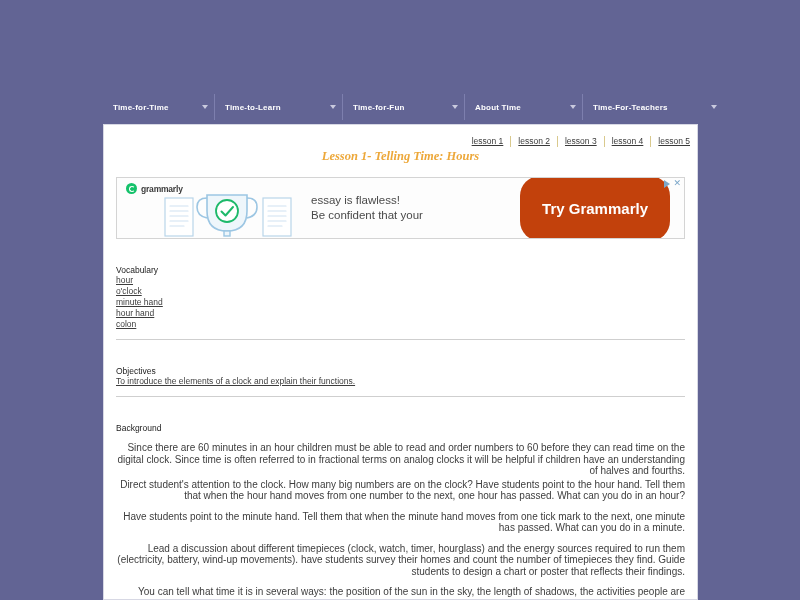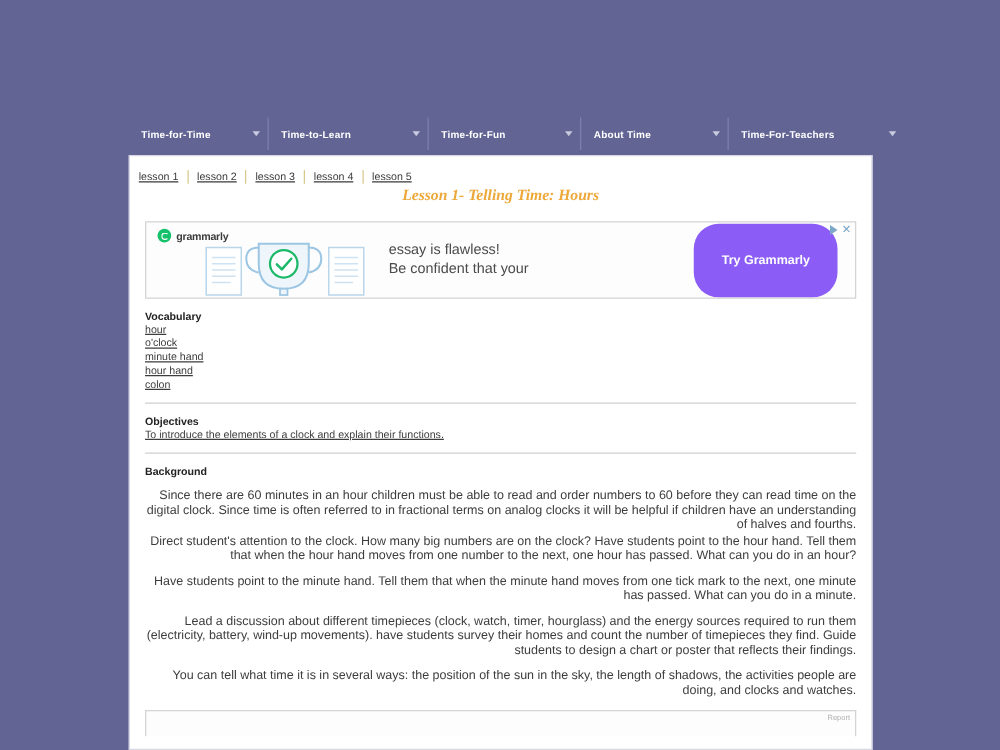--- a/index.html
+++ b/index.html
@@ -69,21 +69,21 @@
     height: 476px;
     background: #ffffff;
     border: 1px solid #d7d8e4;
     box-sizing: border-box;
     overflow: hidden;
   }
 
   
   .lesson-links {
     display: flex;
-    justify-content: flex-start;
+    justify-content: flex-end;
     align-items: center;
     margin-top: 11px;
   }
   .lesson-link {
     font-size: 8.5px;
     color: #3a3a3a;
     text-decoration: underline;
     padding: 0 7px;
     border-right: 1px solid #d9c98d;
     line-height: 11px;
@@ -177,41 +177,41 @@
     padding-left: 12px;
   }
   .ad-head {
     font-size: 11.5px;
     color: #4a4a4a;
     line-height: 15px;
   }
   .ad-cta {
     flex: none;
     margin-right: 14px;
-    background: #8b5cf6;
+    background: #c2410c;
     color: #ffffff;
-    font-size: 10px;
+    font-size: 15px;
     font-weight: bold;
     border-radius: 20px;
     padding: 24px 22px;
     white-space: nowrap;
   }
 
   
   .content { padding: 0 12px; }
   .rule {
     height: 1px;
     background: #cfcfcf;
     margin: 9px 0 0 0;
   }
   .sec-head {
     font-size: 8.5px;
-    font-weight: bold;
+    font-weight: normal;
     color: #222222;
-    margin-top: 9px;
+    margin-top: 26px;
   }
   .sec-line {
     font-size: 8.5px;
     color: #3d3d3d;
     line-height: 11px;
     text-decoration: underline;
   }
   .para {
     font-size: 10px;
     color: #3d3d3d;

